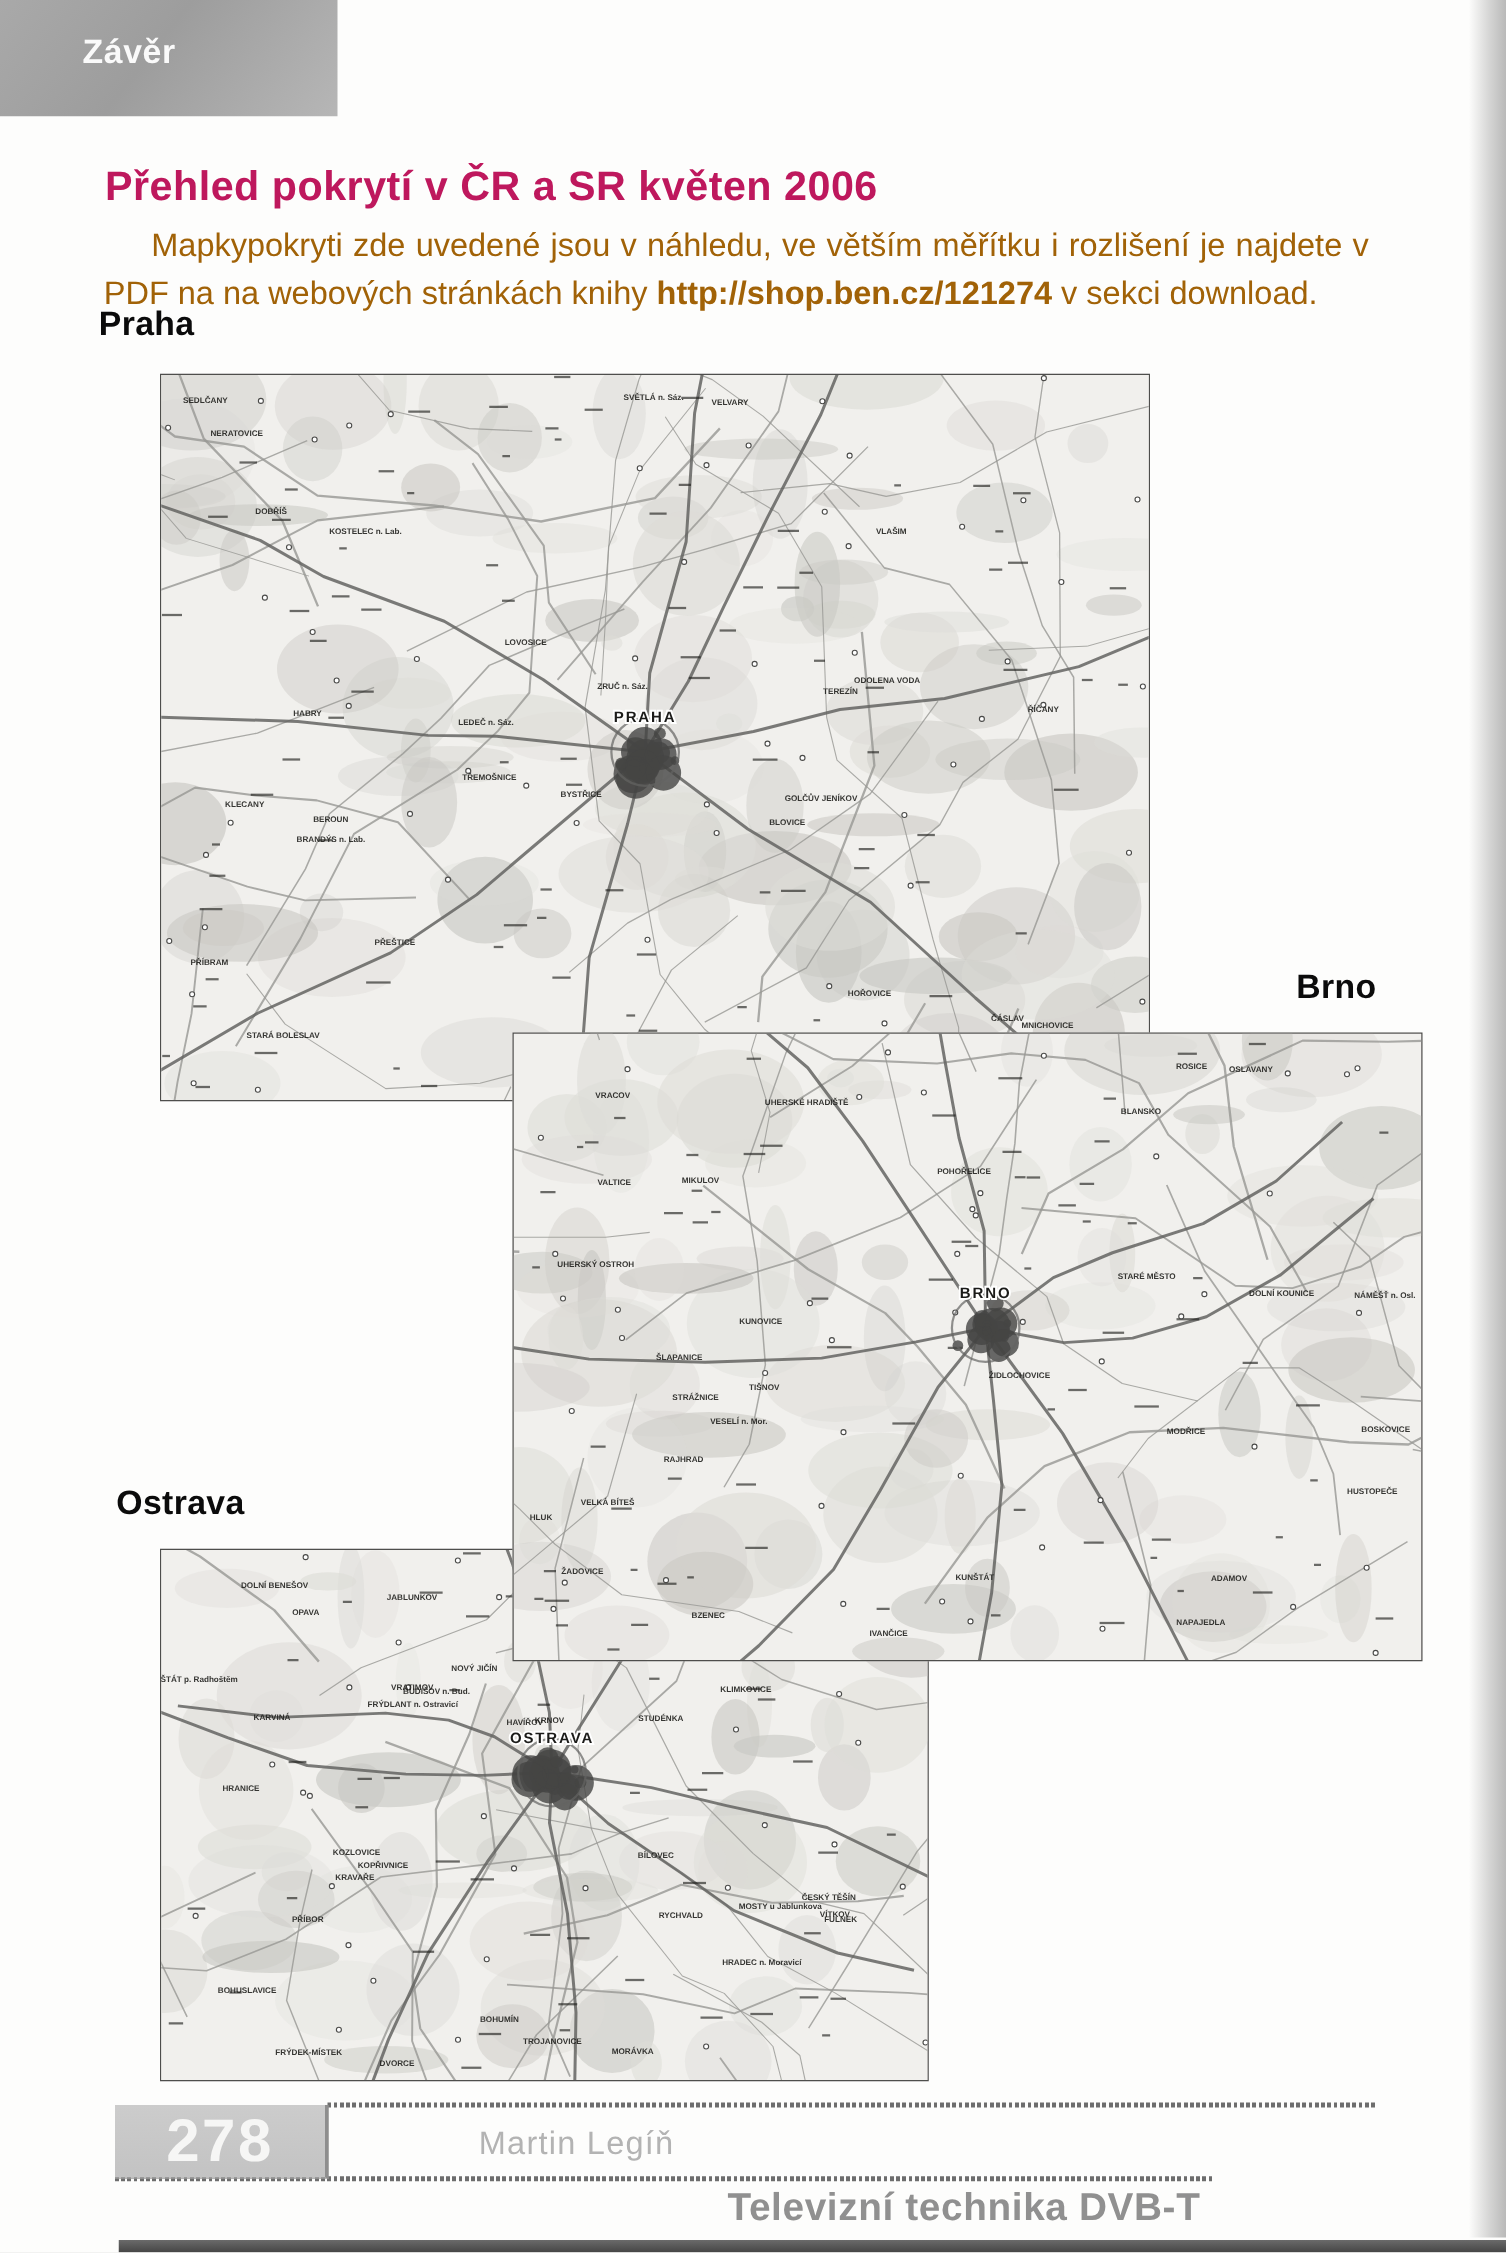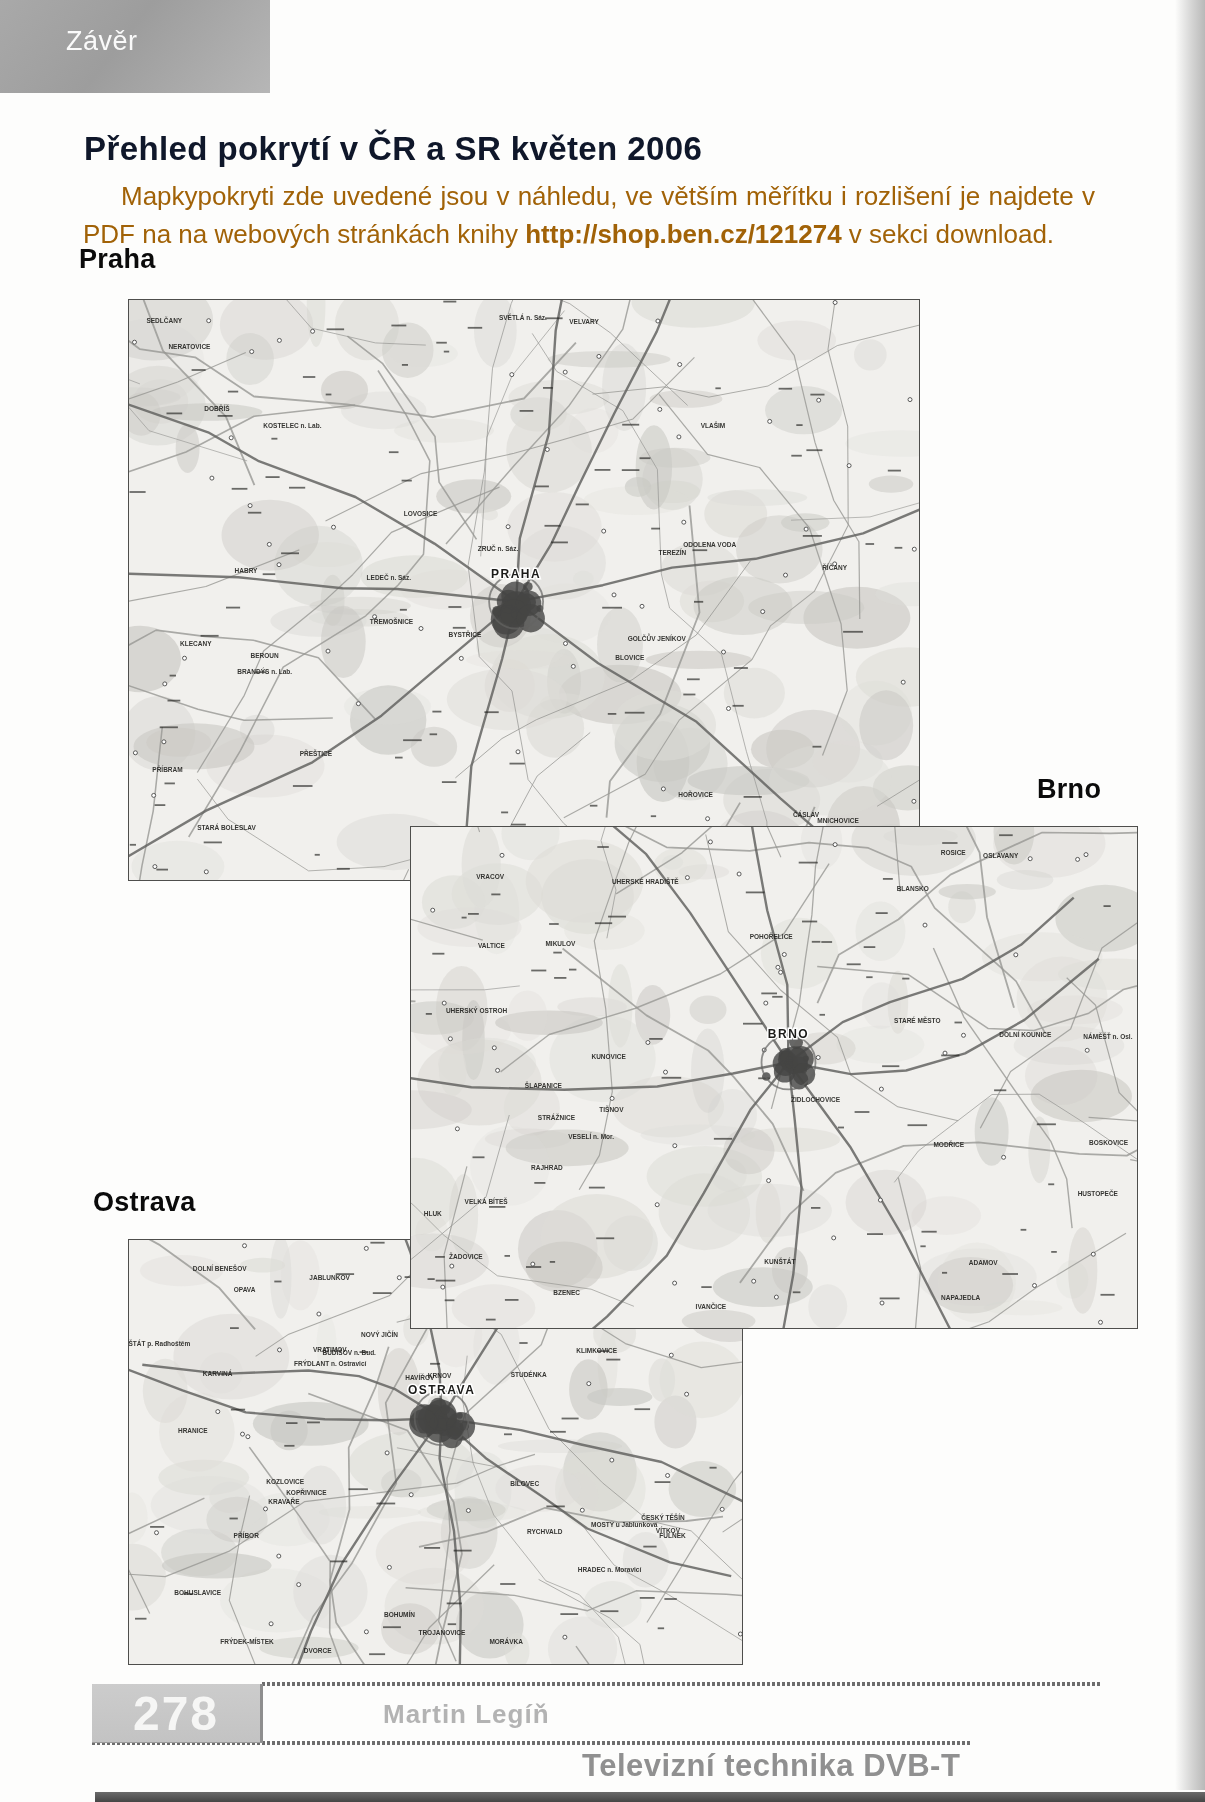--- a/index.html
+++ b/index.html
@@ -6,26 +6,26 @@
   .page{
     position:relative;width:1205px;height:1802px;margin:0 auto;
     background:#fdfdfc;overflow:hidden;
     font-family:"Liberation Sans","DejaVu Sans",sans-serif;color:#111;
   }
   .top-band{
     position:absolute;left:0;top:0;width:270px;height:93px;
     background:linear-gradient(128deg,#a9a9a9 0%,#9d9d9d 45%,#b6b6b6 100%);
   }
   .chapter-label{
-    position:absolute;left:66px;top:26px;font-size:27px;font-weight:400;
+    position:absolute;left:66px;top:26px;font-size:27px;font-weight:700;
     color:#fafafa;letter-spacing:0.5px;
   }
   .page-title{
     position:absolute;left:84px;top:108px;font-size:33px;font-weight:bold;
-    color:#0f172a;letter-spacing:0.4px;white-space:nowrap;
+    color:#be185d;letter-spacing:0.4px;white-space:nowrap;
   }
   .intro{
     position:absolute;left:83px;top:151px;width:1012px;
     font-size:26px;line-height:38px;text-align:justify;text-indent:38px;
     color:#a16207;
   }
   .intro b{font-weight:bold;}
   .map-label{
     position:absolute;font-size:27px;font-weight:bold;color:#0b0b0b;
     letter-spacing:0.3px;z-index:6;
@@ -48,21 +48,21 @@
   #footer-line-top{left:262px;top:1682px;width:838px;}
   #footer-line-bottom{left:92px;top:1741px;width:878px;}
   .page-number-box{
     position:absolute;left:92px;top:1684px;width:168px;height:58px;
     background:linear-gradient(180deg,#cccccc,#c3c3c3);
     border-right:3px solid #8e8e8e;border-bottom:1px solid #9b9b9b;
     display:flex;align-items:center;justify-content:center;z-index:3;
   }
   .page-number{font-size:48px;font-weight:bold;color:#f6f6f5;letter-spacing:2px;}
   .footer-author{
-    position:absolute;left:383px;top:1699px;font-size:26px;font-weight:bold;
+    position:absolute;left:383px;top:1699px;font-size:26px;font-weight:normal;
     color:#b3b3b3;letter-spacing:1px;z-index:3;
   }
   .footer-book-title{
     position:absolute;left:582px;top:1748px;font-size:31px;font-weight:bold;
     color:#909090;letter-spacing:0.5px;z-index:3;
   }
   .scan-strip-right{
     position:absolute;right:0;top:0;width:30px;height:1790px;z-index:8;
     background:linear-gradient(to right,rgba(110,110,110,0) 0%,rgba(110,110,110,0.28) 55%,rgba(90,90,90,0.42) 100%);
   }

